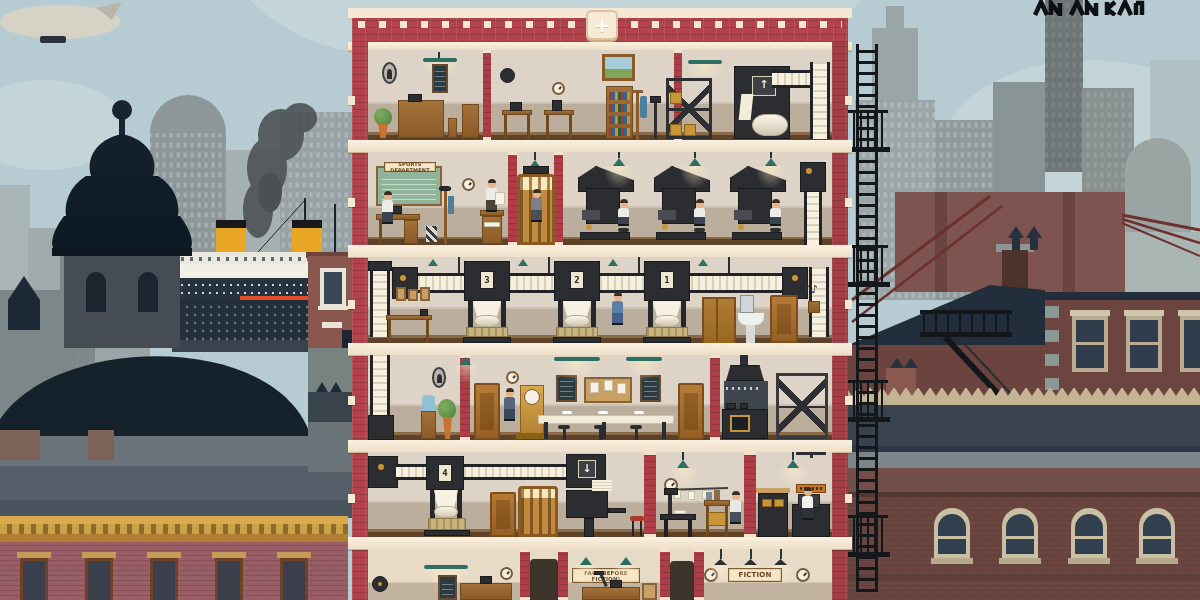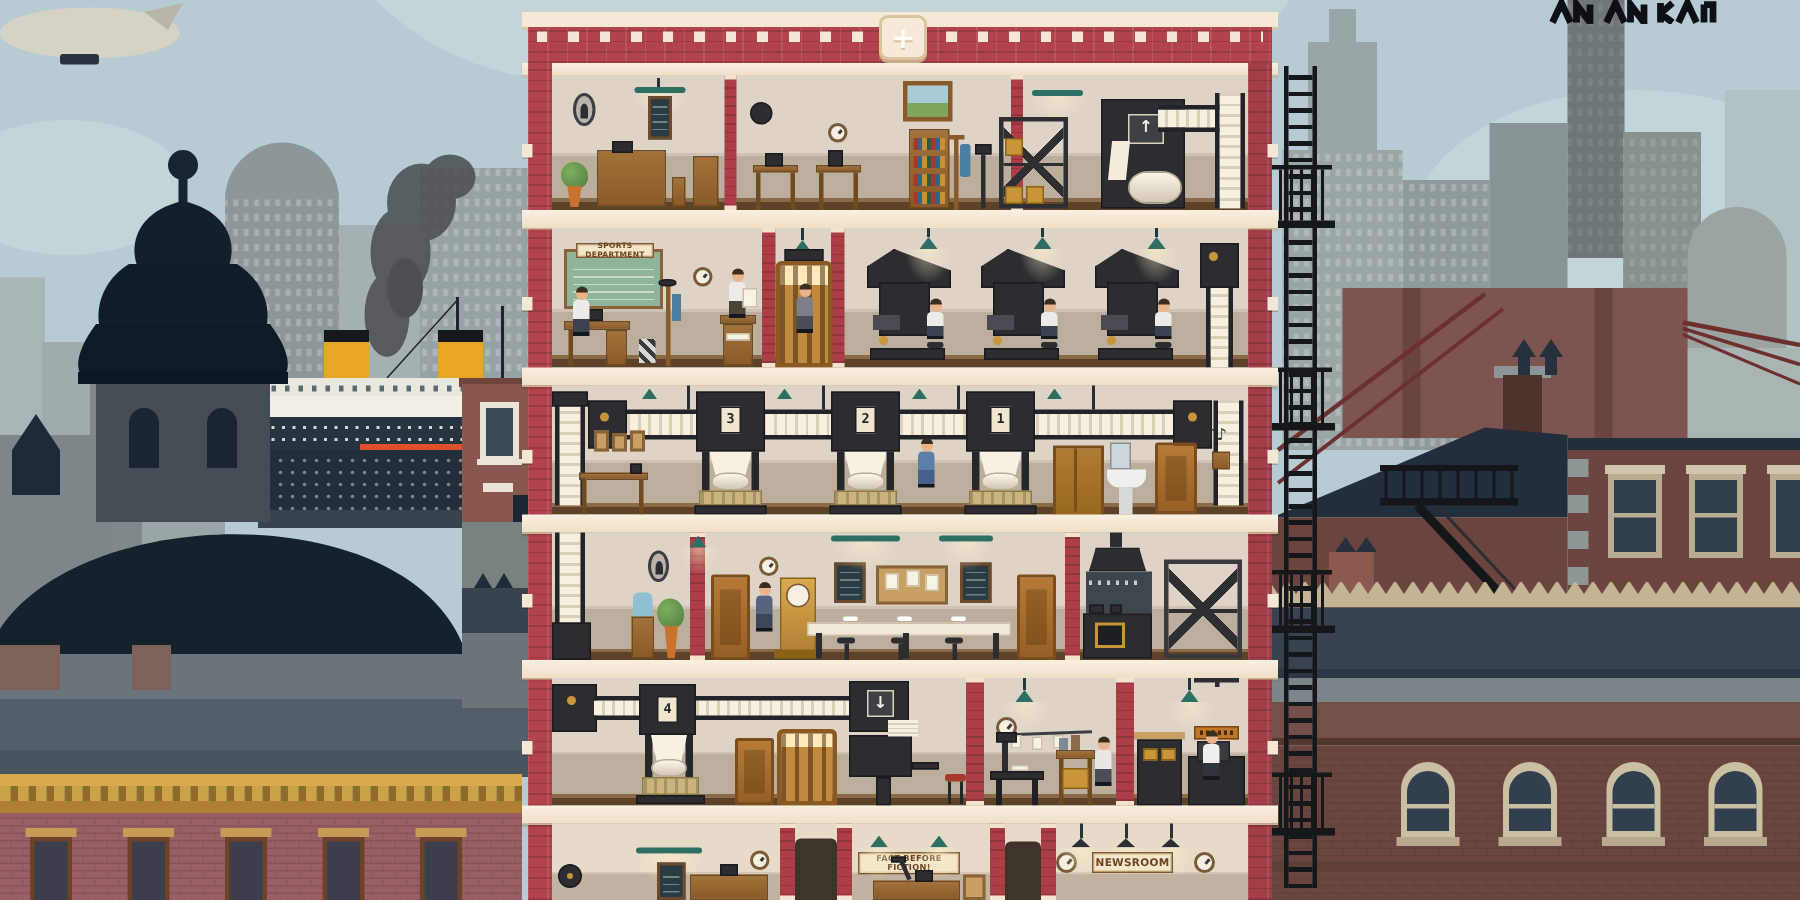--- a/index.html
+++ b/index.html
@@ -713,17 +713,17 @@
       <div class="a clock" style="left:336px;top:19px;width:14px;height:14px"></div>
       <div class="a wire" style="left:352px;top:0;height:10px"></div>
       <div class="a cone dk" style="left:346px;top:10px;width:13px;height:6px"></div>
       <div class="a glow" style="left:334px;top:16px;width:38px;height:28px"></div>
       <div class="a wire" style="left:382px;top:0;height:10px"></div>
       <div class="a cone dk" style="left:376px;top:10px;width:13px;height:6px"></div>
       <div class="a glow" style="left:364px;top:16px;width:38px;height:28px"></div>
       <div class="a wire" style="left:412px;top:0;height:10px"></div>
       <div class="a cone dk" style="left:406px;top:10px;width:13px;height:6px"></div>
       <div class="a glow" style="left:394px;top:16px;width:38px;height:28px"></div>
-      <div class="a plaque" style="left:360px;top:19px;width:54px;height:14px;font-size:7px">NEWSROOM</div>
+      <div class="a plaque" style="left:360px;top:19px;width:54px;height:14px;font-size:7px">FICTION</div>
       <div class="a clock" style="left:428px;top:19px;width:14px;height:14px"></div>
     </section>
   </div>
 </div>
 
 </body></html>

